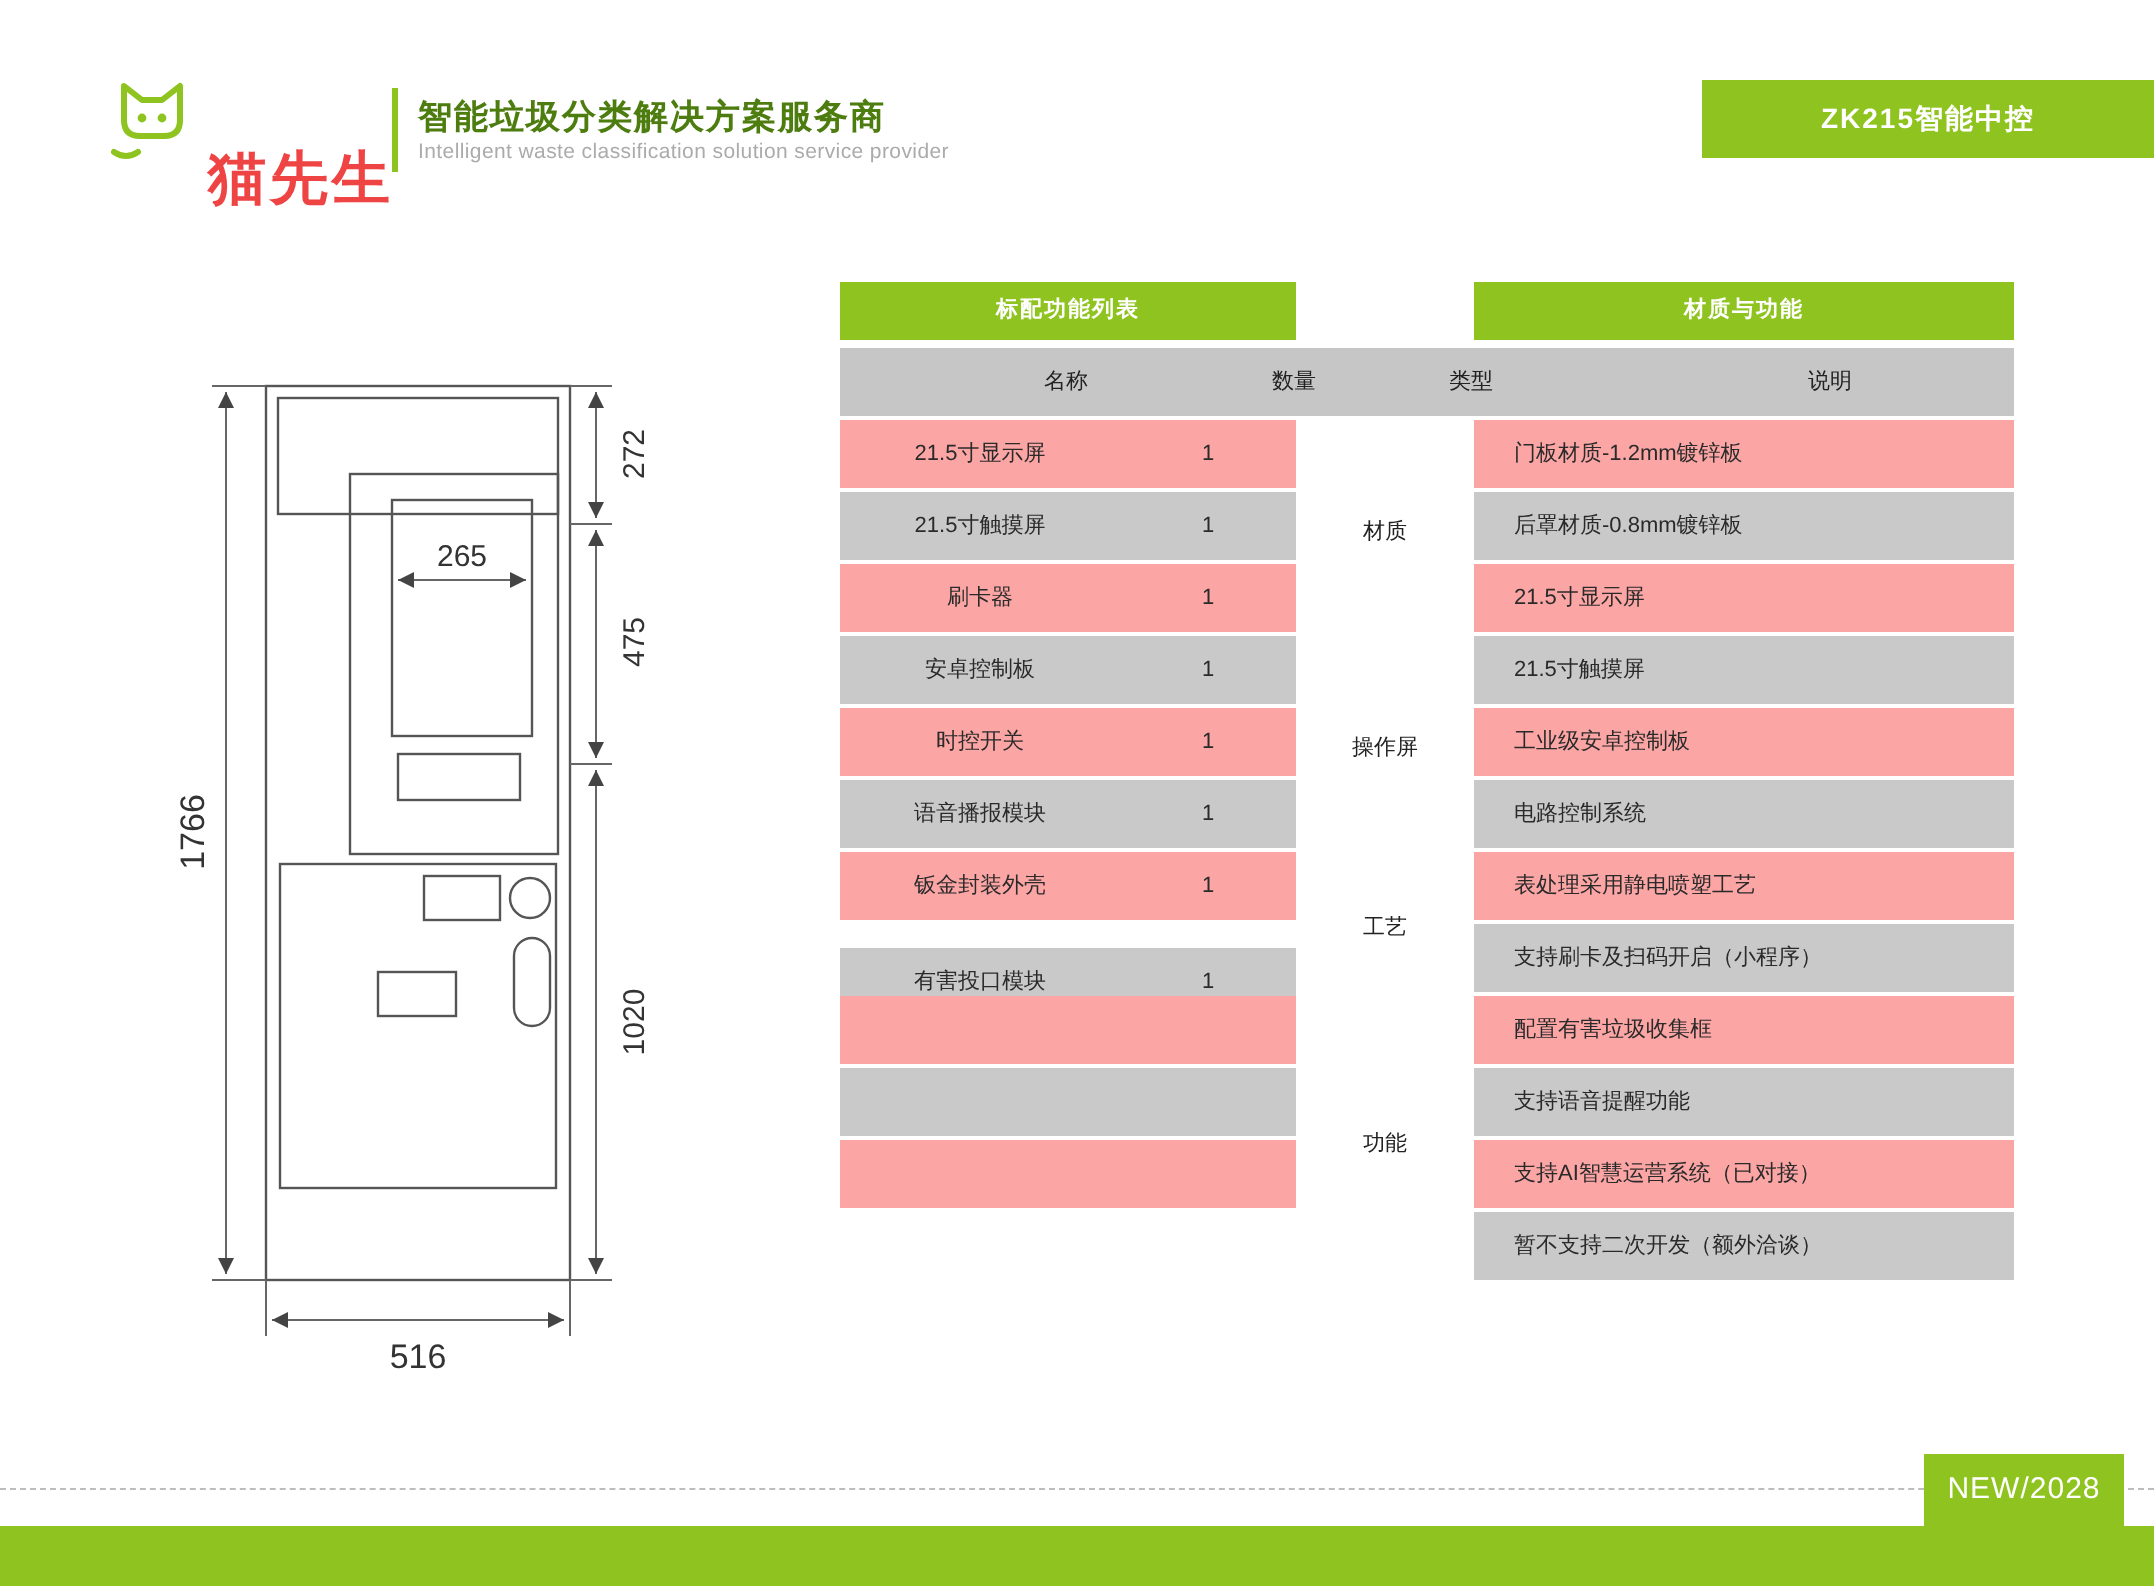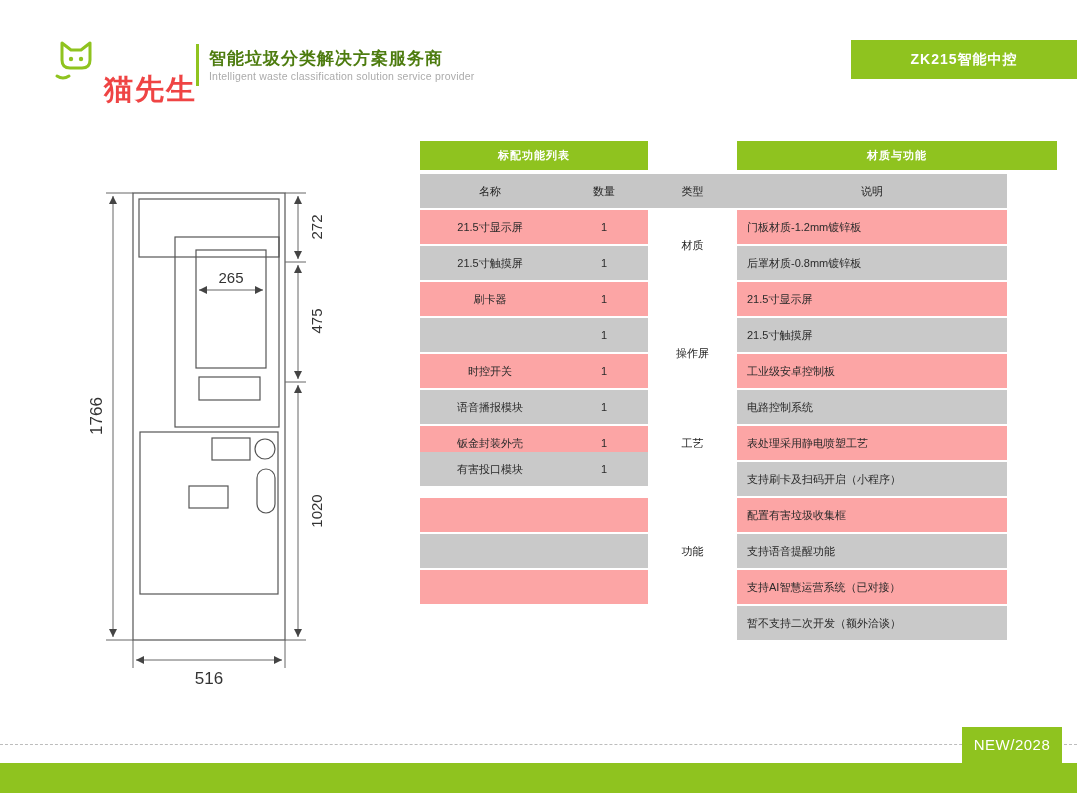--- a/index.html
+++ b/index.html
@@ -13,32 +13,32 @@
   .tagline-zh{position:absolute;left:209px;top:47px;font-size:17px;font-weight:700;color:#4d7c0f;letter-spacing:1px;}
   .tagline-en{position:absolute;left:209px;top:70px;font-size:10.5px;color:#ABABAB;letter-spacing:.2px;}
   .model-badge{position:absolute;left:851px;top:40px;width:226px;height:39px;background:#8FC31F;color:#fff;
     font-size:14px;font-weight:700;text-align:center;line-height:39px;letter-spacing:1px;}
 
   
   .spec-table{position:absolute;left:420px;top:141px;width:587px;height:499px;font-size:11px;color:#2a2a2a;}
   .green-hdr{position:absolute;top:0;height:29px;line-height:29px;background:#8FC31F;color:#fff;
     text-align:center;font-weight:700;letter-spacing:1px;}
   .green-hdr.gl{left:0;width:228px;}
-  .green-hdr.gr{left:317px;width:320px;}
+  .green-hdr.gr{left:317px;width:270px;}
   .gray-hdr{position:absolute;left:0;top:33px;width:587px;height:34px;background:#C6C6C6;line-height:34px;}
-  .gray-hdr .col{position:absolute;text-align:center;color:#222;}
+  .gray-hdr .col{position:absolute;text-align:center;color:#222;padding-left:43px;}
   .c-name{left:0;width:140px;}
   .c-qty{left:140px;width:88px;}
   .c-type{left:228px;width:89px;}
   .c-desc{left:317px;width:270px;}
   .lrow{position:absolute;left:0;width:228px;height:34px;line-height:34px;}
   .lname{position:absolute;left:0;width:140px;text-align:center;display:block;}
   .lqty{position:absolute;left:140px;width:88px;text-align:center;display:block;}
-  .drow{position:absolute;left:317px;width:270px;height:34px;line-height:34px;padding-left:10px;box-sizing:border-box;}
-  .ttype{position:absolute;left:228px;width:89px;height:20px;line-height:20px;text-align:center;color:#222;}
+  .drow{position:absolute;left:317px;width:270px;height:34px;line-height:34px;padding-left:20px;box-sizing:border-box;}
+  .ttype{position:absolute;left:228px;width:89px;height:20px;line-height:20px;text-align:center;color:#222;margin-top:21px;}
   .light{background:#fca5a5;}
   .dark{background:#C9C9C9;}
 
   
   .diagram{position:absolute;left:88px;top:160px;}
   .dim-text{font-family:"Liberation Sans",sans-serif;fill:#333;}
 
   
   .dash-line{position:absolute;left:0;top:744px;width:1077px;border-top:1px dashed #BDBDBD;}
   .new-badge{position:absolute;left:962px;top:727px;width:100px;height:36px;background:#8FC31F;color:#fff;
@@ -134,35 +134,36 @@
     </div>
     <div class="lrow dark" style="top:105px">
       <span class="lname">21.5寸触摸屏</span>
       <span class="lqty">1</span>
     </div>
     <div class="lrow light" style="top:141px">
       <span class="lname">刷卡器</span>
       <span class="lqty">1</span>
     </div>
     <div class="lrow dark" style="top:177px">
+      <span class="lname">安卓控制板</span>
       <span class="lqty">1</span>
     </div>
     <div class="lrow light" style="top:213px">
       <span class="lname">时控开关</span>
       <span class="lqty">1</span>
     </div>
     <div class="lrow dark" style="top:249px">
       <span class="lname">语音播报模块</span>
       <span class="lqty">1</span>
     </div>
     <div class="lrow light" style="top:285px">
       <span class="lname">钣金封装外壳</span>
       <span class="lqty">1</span>
     </div>
-    <div class="lrow dark" style="top:311px">
+    <div class="lrow dark" style="top:333px">
       <span class="lname">有害投口模块</span>
       <span class="lqty">1</span>
     </div>
     <div class="lrow light" style="top:357px">
       <span class="lname"></span>
       <span class="lqty"></span>
     </div>
     <div class="lrow dark" style="top:393px">
       <span class="lname"></span>
       <span class="lqty"></span>

